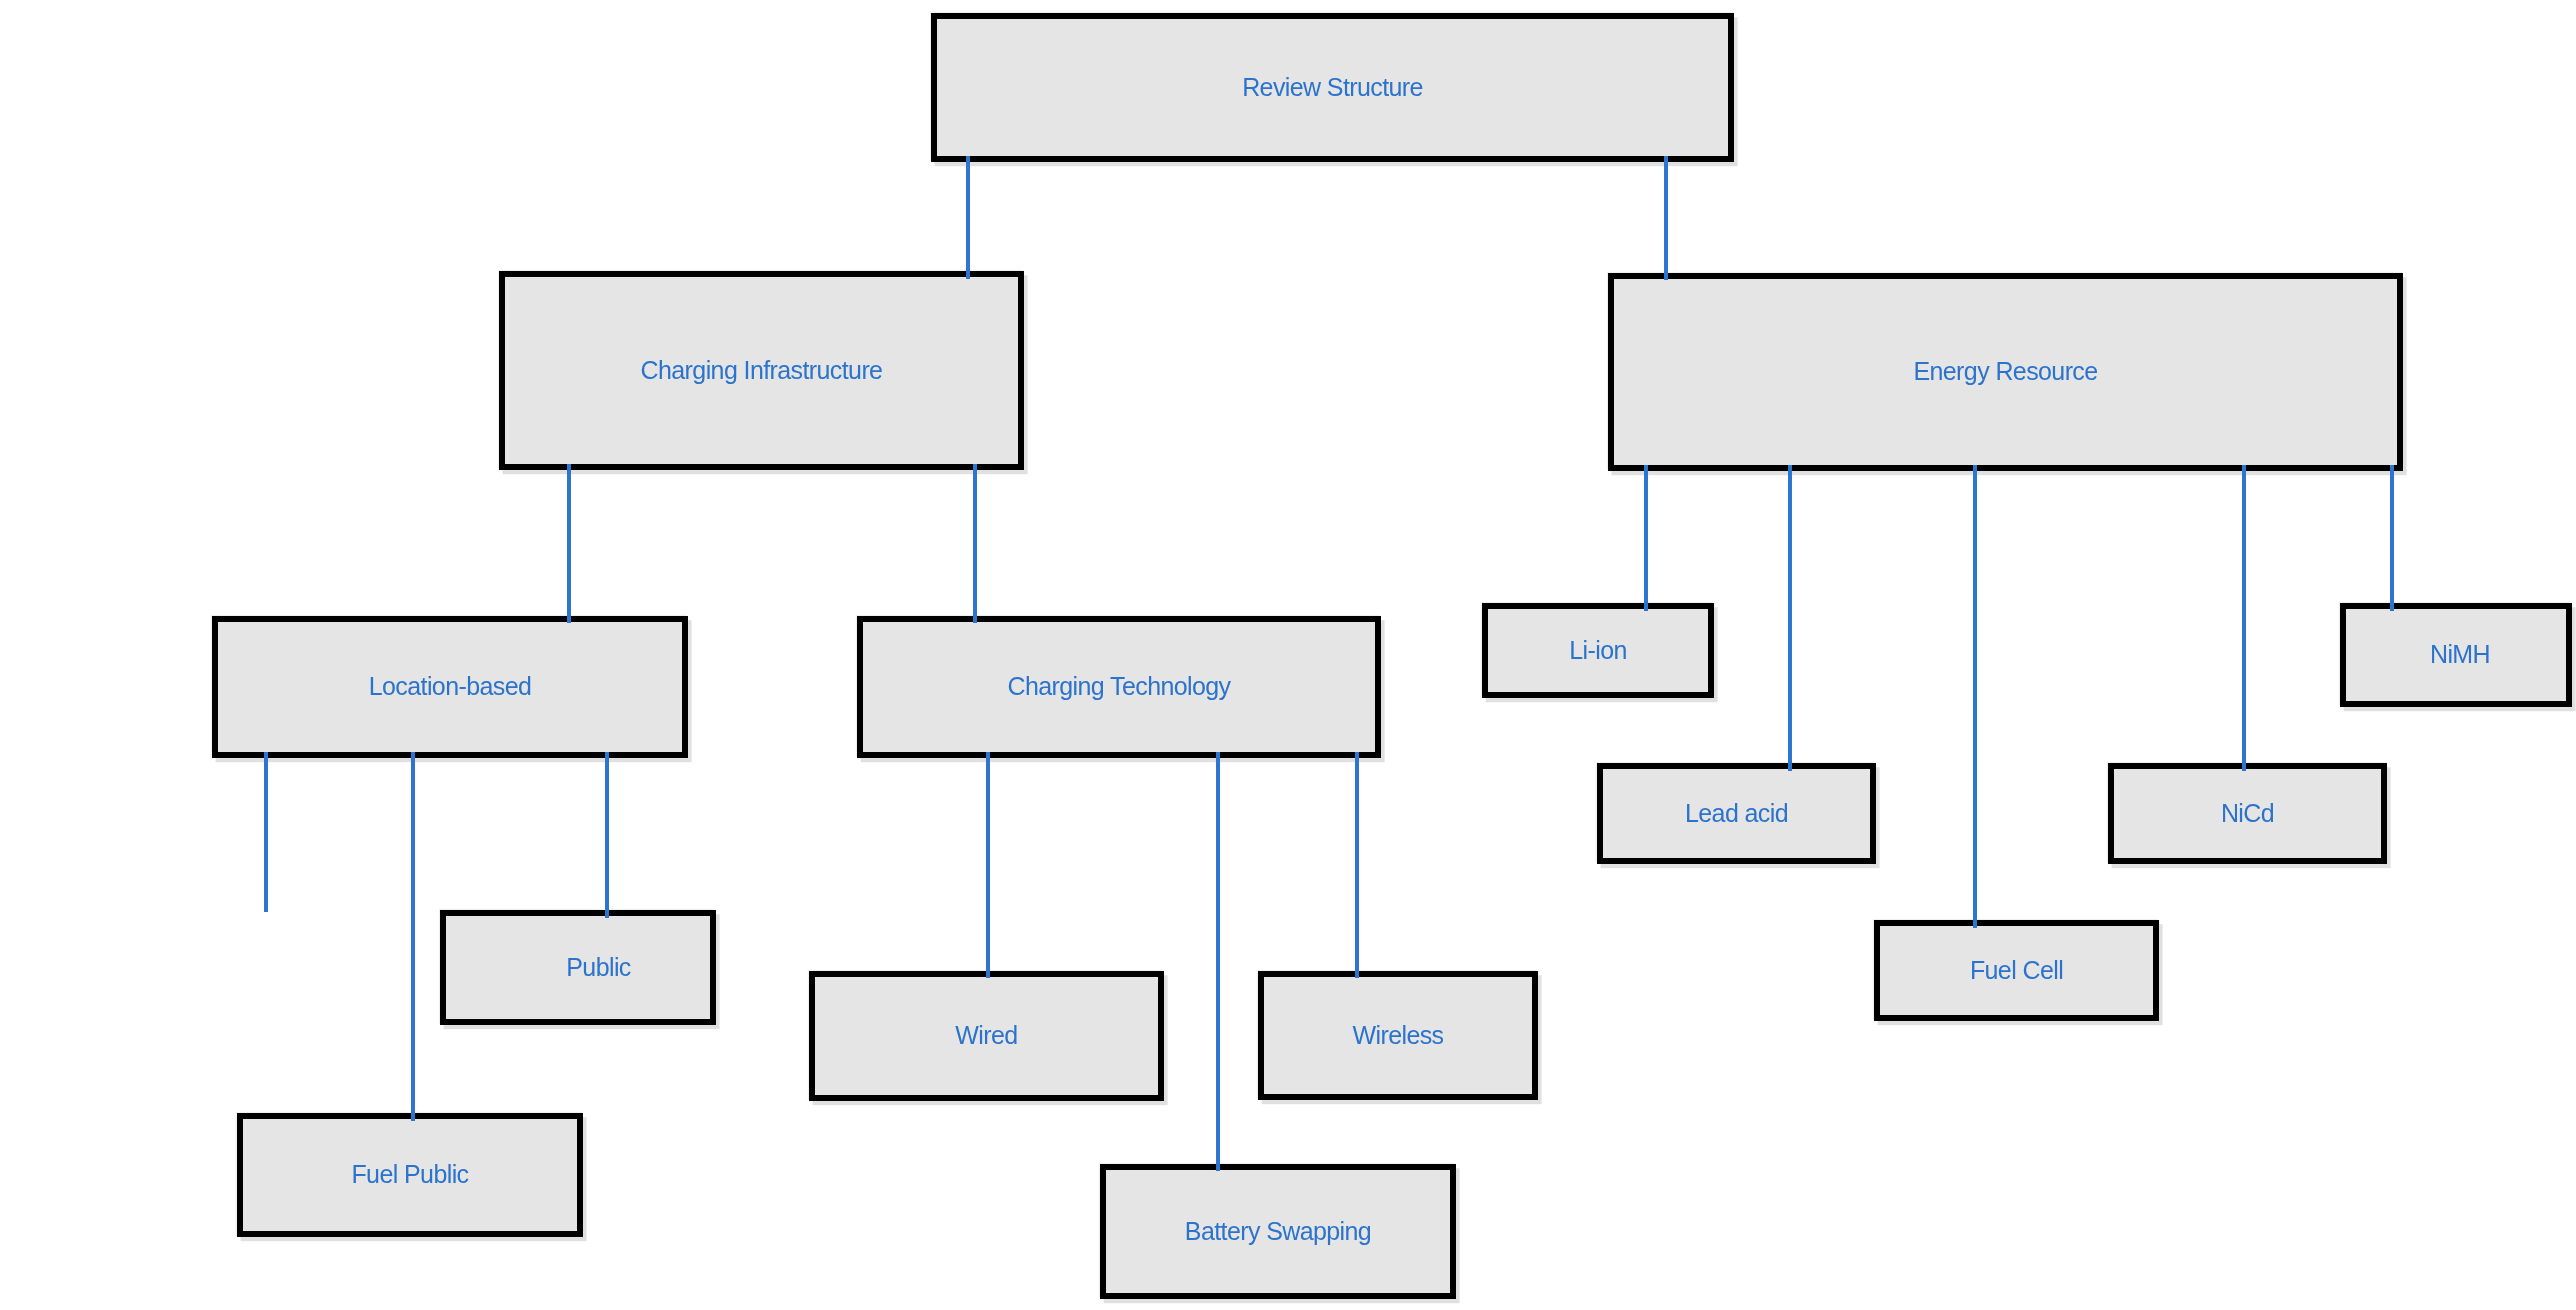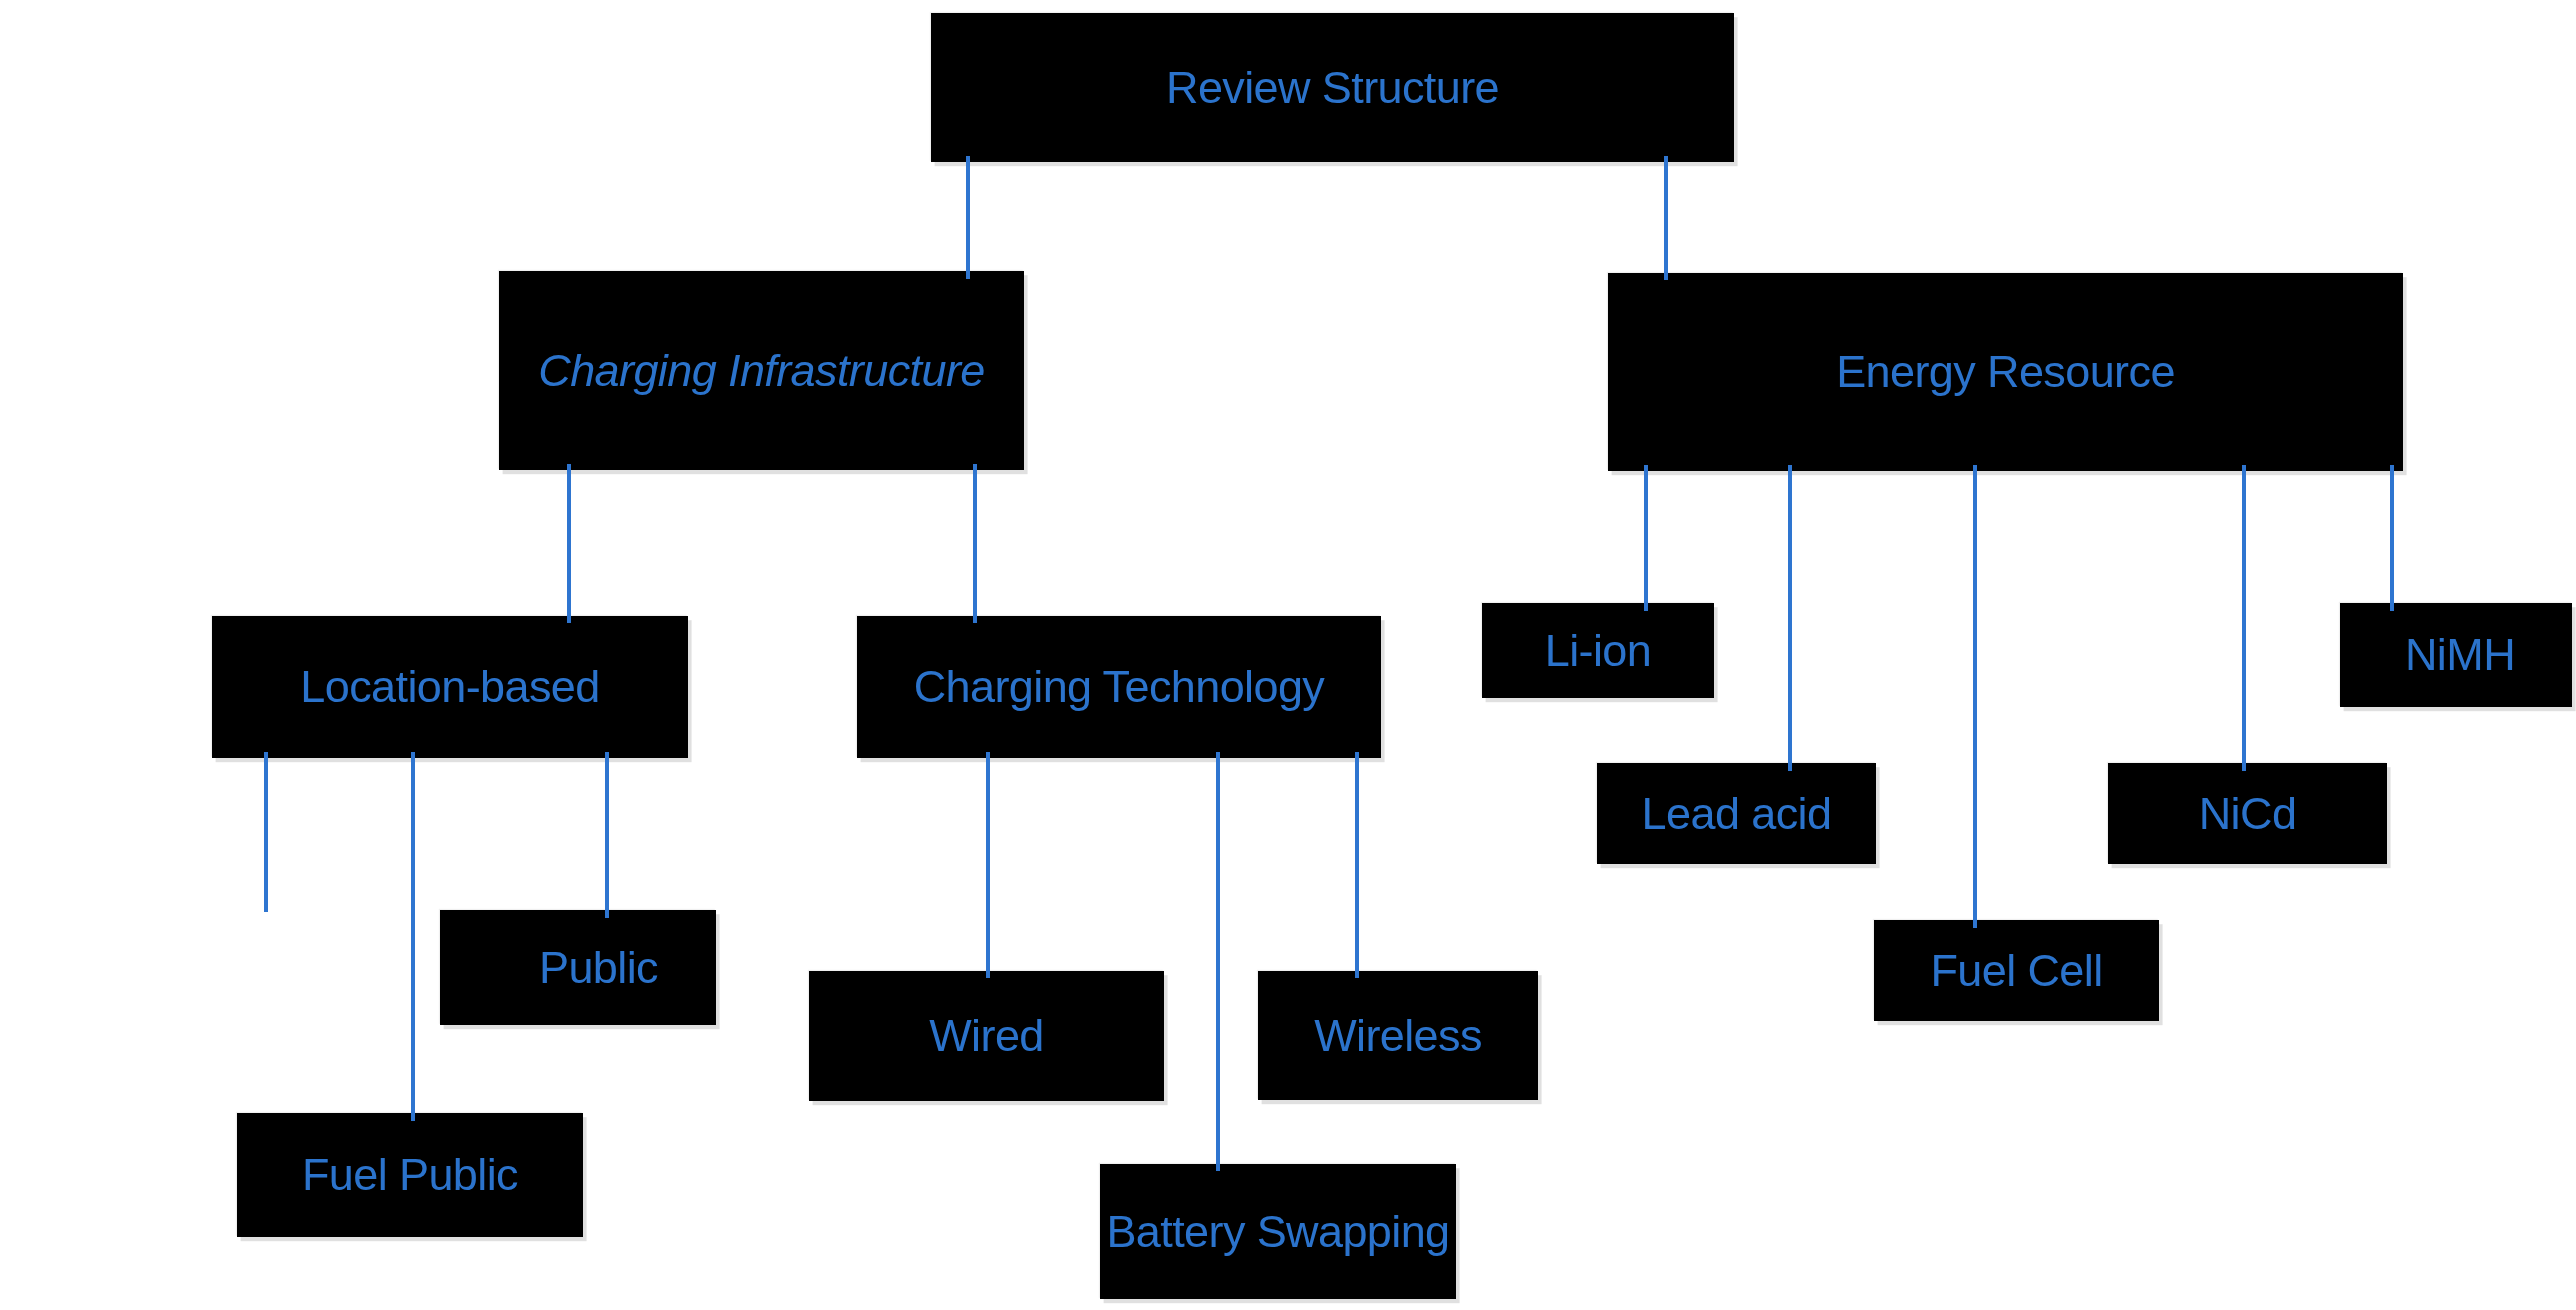--- a/index.html
+++ b/index.html
@@ -12,27 +12,27 @@
     width: 2576px;
     height: 1310px;
     background: #ffffff;
     overflow: hidden;
     font-family: "Liberation Sans", sans-serif;
   }
   .node {
     position: absolute;
     box-sizing: border-box;
     border: 6.7px solid #000000;
-    background: #000000;
+    background: #e5e5e5;
     display: flex;
     align-items: center;
     justify-content: center;
     text-align: center;
     color: #2b73cc;
-    font-size: 45px;
+    font-size: 25px;
     letter-spacing: -0.6px;
     z-index: 1;
     box-shadow: 3.6px 4.2px 0 rgba(0,0,0,0.12), -1.2px -1.2px 0 rgba(0,0,0,0.06);
   }
   .node span {
     white-space: nowrap;
     line-height: 1.1;
   }
   .vline {
     position: absolute;
@@ -59,21 +59,21 @@
   <div class="vline" style="left:1644px; top:465px; height:146px;"></div>
   <div class="vline" style="left:1788px; top:465px; height:306px;"></div>
   <div class="vline" style="left:1973px; top:465px; height:463px;"></div>
   <div class="vline" style="left:2242px; top:465px; height:306px;"></div>
   <div class="vline" style="left:2390px; top:465px; height:146px;"></div>
 
   <div class="node" style="left:931px; top:13.3px; width:803px; height:149px;">
     <span>Review Structure</span>
   </div>
 
-  <div class="node" style="left:499px; top:271px; width:525px; height:199px;font-style:italic;">
+  <div class="node" style="left:499px; top:271px; width:525px; height:199px;">
     <span>Charging Infrastructure</span>
   </div>
 
   <div class="node" style="left:1608px; top:273px; width:795px; height:198px;">
     <span>Energy Resource</span>
   </div>
 
   <div class="node" style="left:212px; top:616px; width:476px; height:142px;">
     <span>Location-based</span>
   </div>

